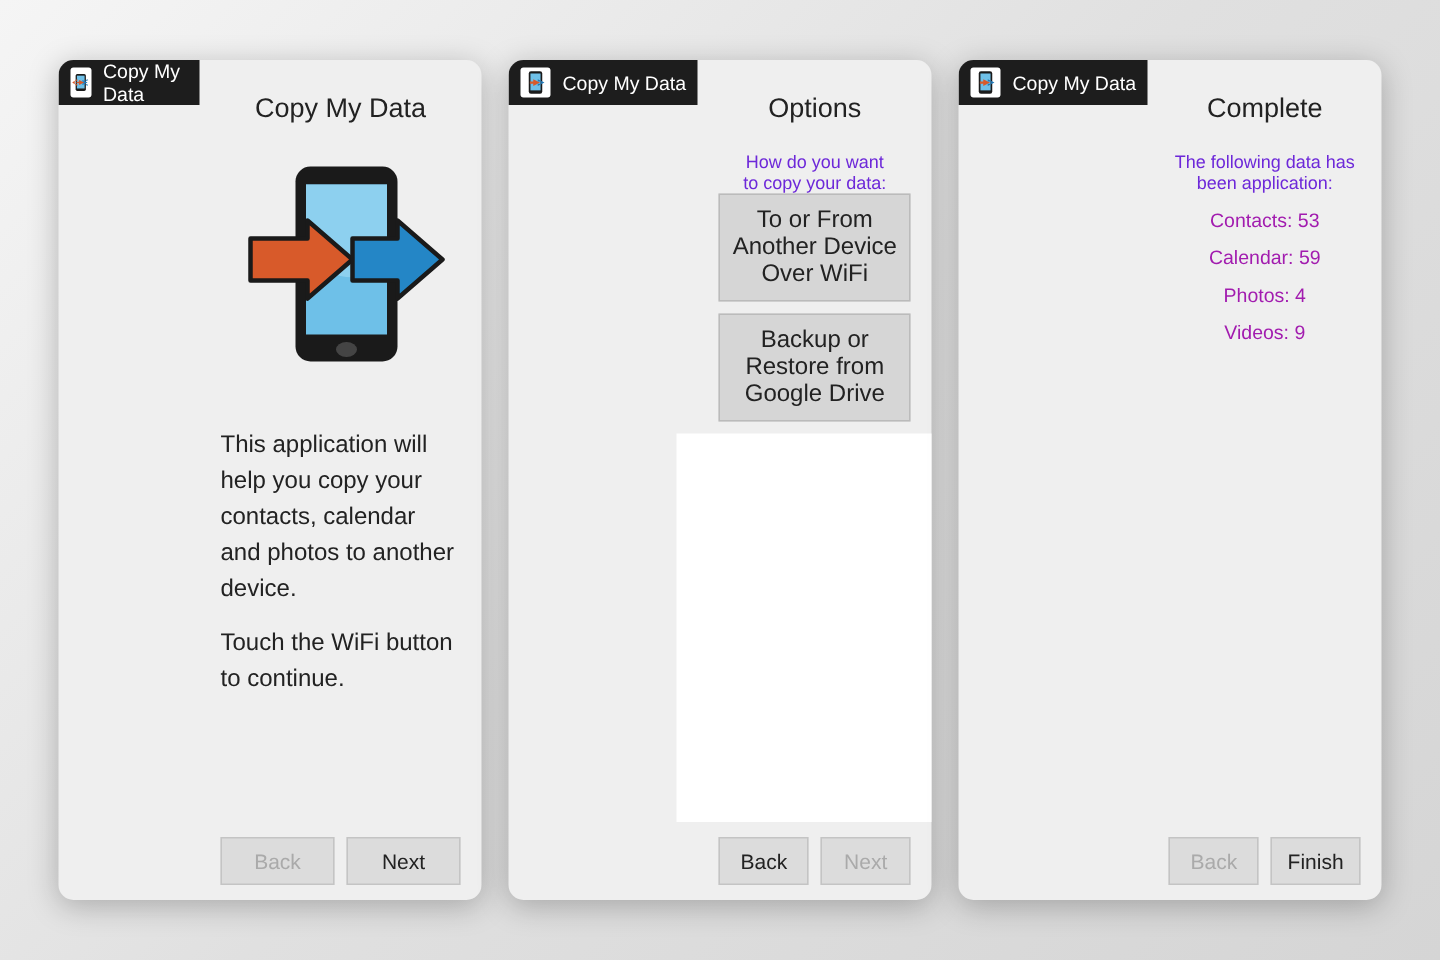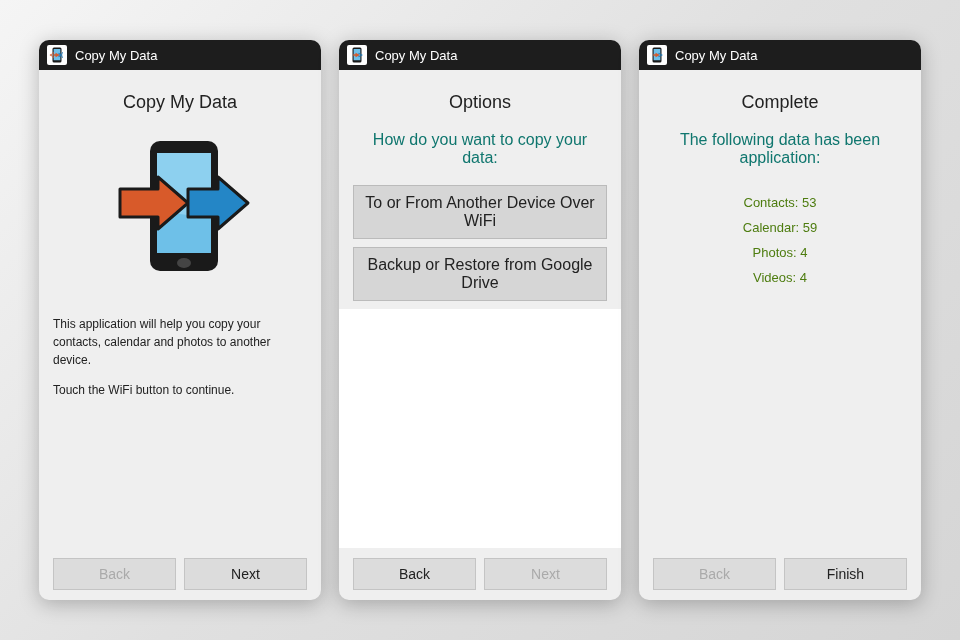--- a/index.html
+++ b/index.html
@@ -12,21 +12,21 @@
     align-items: center;
     gap: 18px;
   }
   .phone {
     width: 282px;
     height: 560px;
     background: #efefef;
     border-radius: 10px;
     box-shadow: 0 4px 20px rgba(0,0,0,0.25);
     display: flex;
-    flex-direction: column;
+    flex-direction: row;
     overflow: hidden;
   }
   .titlebar {
     background: #1d1d1d;
     color: #fff;
     height: 30px;
     display: flex;
     align-items: center;
     padding: 0 8px;
     gap: 8px;
@@ -56,31 +56,30 @@
     font-weight: 400;
     color: #222;
     margin: 8px 0 18px 0;
   }
   .intro-img {
     display: flex;
     justify-content: center;
     margin-bottom: 20px;
   }
   .intro-text {
-    font-size: 12px;
+    font-size: 16px;
     color: #222;
     line-height: 1.5;
     margin-top: 14px;
   }
   .intro-text p { margin-bottom: 12px; }
   .subtitle {
     text-align: center;
-    font-size: 16px;
-    color: #0f766e;
-    margin-bottom: 18px;
+    font-size: 12px;
+    color: #6d28d9;
   }
   .option-btn {
     width: 100%;
     background: #d6d6d6;
     border: 1px solid #bbb;
     padding: 8px 4px;
     font-size: 16px;
     color: #222;
     text-align: center;
     margin-bottom: 8px;
@@ -88,21 +87,21 @@
     font-family: inherit;
   }
   .white-fill {
     background: #fff;
     flex: 1;
     margin: 0 -14px;
   }
   .results {
     text-align: center;
     font-size: 13px;
-    color: #4d7c0f;
+    color: #a21caf;
   }
   .results p { margin: 10px 0; }
   .footer {
     margin-top: auto;
     display: flex;
     gap: 8px;
     padding-top: 10px;
   }
   .nav-btn {
     flex: 1;
@@ -204,20 +203,20 @@
     </span>
     <span>Copy My Data</span>
   </div>
   <div class="content">
     <h1 class="page-title">Complete</h1>
     <p class="subtitle">The following data has been application:</p>
     <div class="results">
       <p>Contacts: 53</p>
       <p>Calendar: 59</p>
       <p>Photos: 4</p>
-      <p>Videos: 4</p>
+      <p>Videos: 9</p>
     </div>
     <div class="footer">
       <button class="nav-btn disabled">Back</button>
       <button class="nav-btn">Finish</button>
     </div>
   </div>
 </div>
 
 </body></html>

